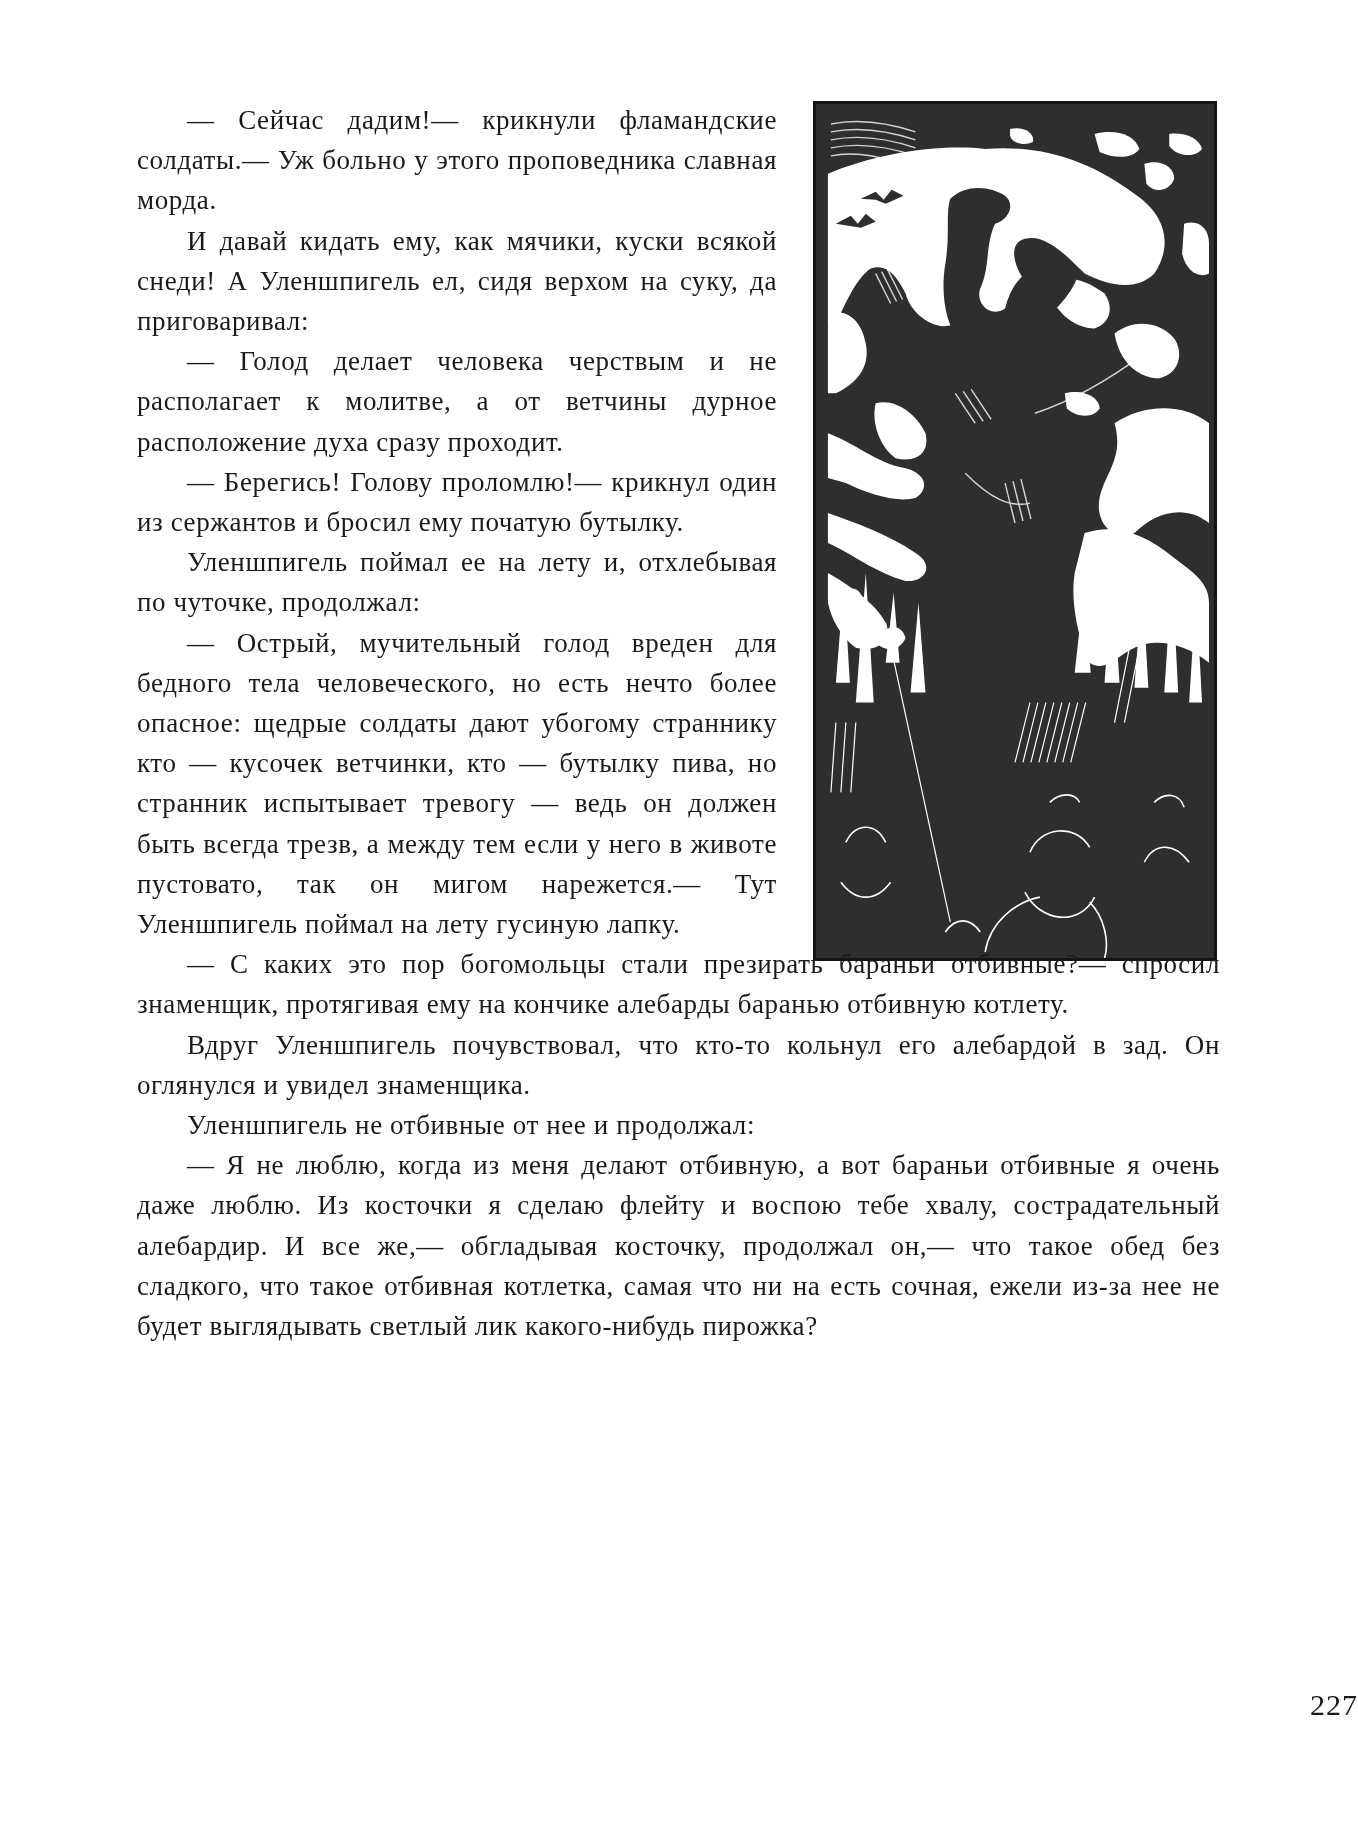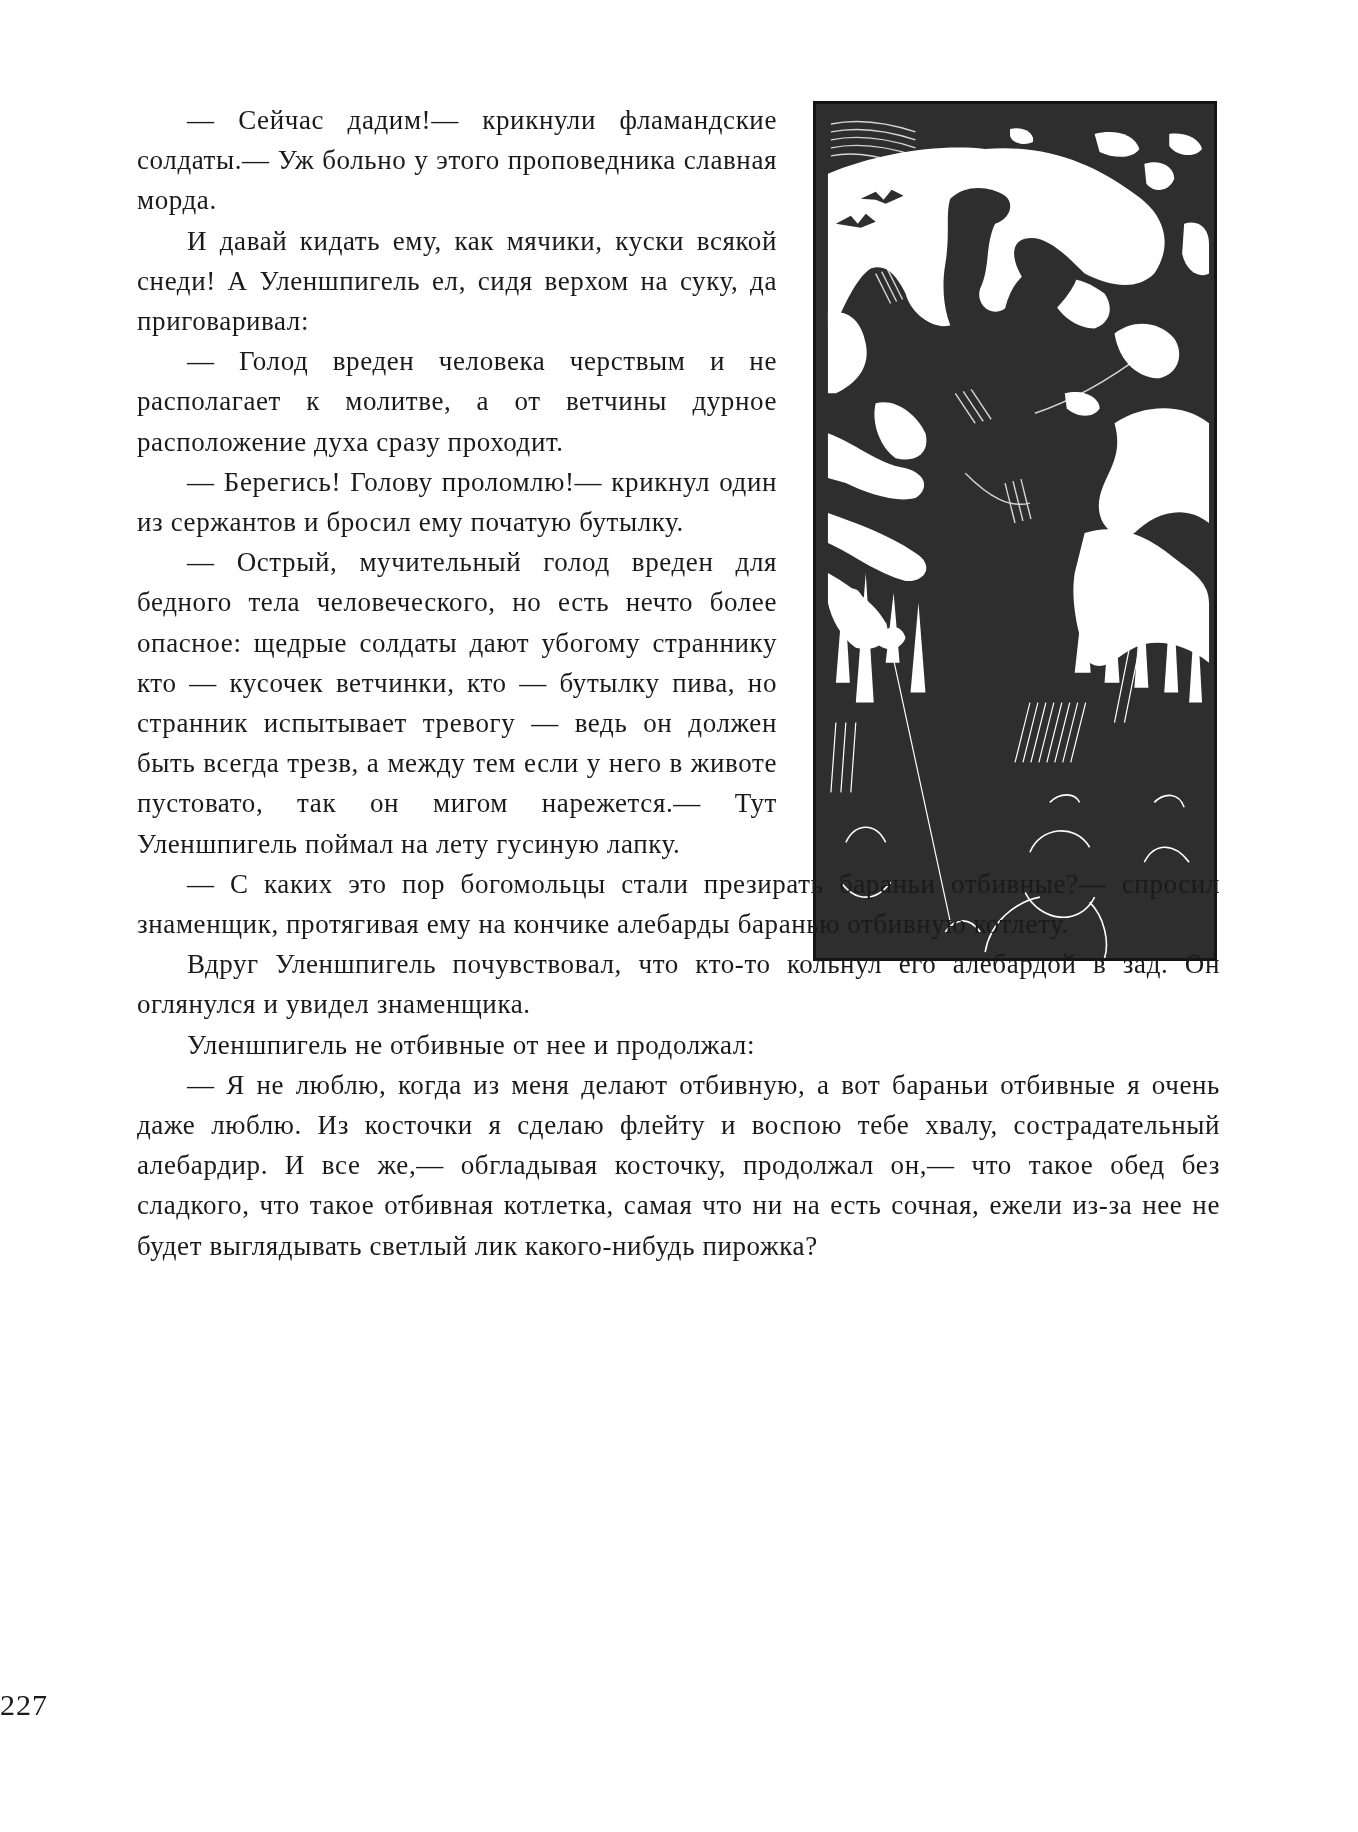--- a/index.html
+++ b/index.html
@@ -54,21 +54,21 @@
     font-stretch: condensed;
   }
   .narrow {
     width: 640px;
   }
   .page-number {
     position: absolute;
     left: 0;
     width: 1358px;
     top: 1688px;
-    text-align: left;
+    text-align: right;
     font-size: 30px;
     letter-spacing: 1px;
   }
 </style>
 </head>
 <body>
 
 <div class="page">
 
   <div class="illustration">
@@ -163,22 +163,23 @@
         <path d="M340 700 C350 690 365 690 370 705"></path>
         <path d="M330 760 C340 740 360 740 375 760"></path>
         <path d="M130 830 C140 815 155 815 165 830"></path>
       </g>
     </svg>
   </div>
 
   <div class="text-block">
     <p class="para narrow">— Сейчас дадим!— крикнули фламандские солдаты.— Уж больно у этого проповедника славная морда.</p>
     <p class="para narrow">И давай кидать ему, как мячики, куски всякой снеди! А Уленшпигель ел, сидя верхом на суку, да приговаривал:</p>
-    <p class="para narrow">— Голод вреден человека черствым и не располагает к молитве, а от ветчины дурное расположение духа сразу проходит.</p>
+    <p class="para narrow">— Голод делает человека черствым и не располагает к молитве, а от ветчины дурное расположение духа сразу проходит.</p>
     <p class="para narrow">— Берегись! Голову проломлю!— крикнул один из сержантов и бросил ему початую бутылку.</p>
+    <p class="para narrow">Уленшпигель поймал ее на лету и, отхлебывая по чуточке, продолжал:</p>
     <p class="para narrow">— Острый, мучительный голод вреден для бедного тела человеческого, но есть нечто более опасное: щедрые солдаты дают убогому страннику кто — кусочек ветчинки, кто — бутылку пива, но странник испытывает тревогу — ведь он должен быть всегда трезв, а между тем если у него в животе пустовато, так он мигом нарежется.— Тут Уленшпигель поймал на лету гусиную лапку.</p>
     <p class="para">— С каких это пор богомольцы стали презирать бараньи отбивные?— спросил знаменщик, протягивая ему на кончике алебарды баранью отбивную котлету.</p>
     <p class="para">Вдруг Уленшпигель почувствовал, что кто-то кольнул его алебардой в зад. Он оглянулся и увидел знаменщика.</p>
     <p class="para">Уленшпигель не отбивные от нее и продолжал:</p>
     <p class="para">— Я не люблю, когда из меня делают отбивную, а вот бараньи отбивные я очень даже люблю. Из косточки я сделаю флейту и воспою тебе хвалу, сострадательный алебардир. И все же,— обгладывая косточку, продолжал он,— что такое обед без сладкого, что такое отбивная котлетка, самая что ни на есть сочная, ежели из-за нее не будет выглядывать светлый лик какого-нибудь пирожка?</p>
   </div>
 
   <div class="page-number">227</div>
 </div>
 

